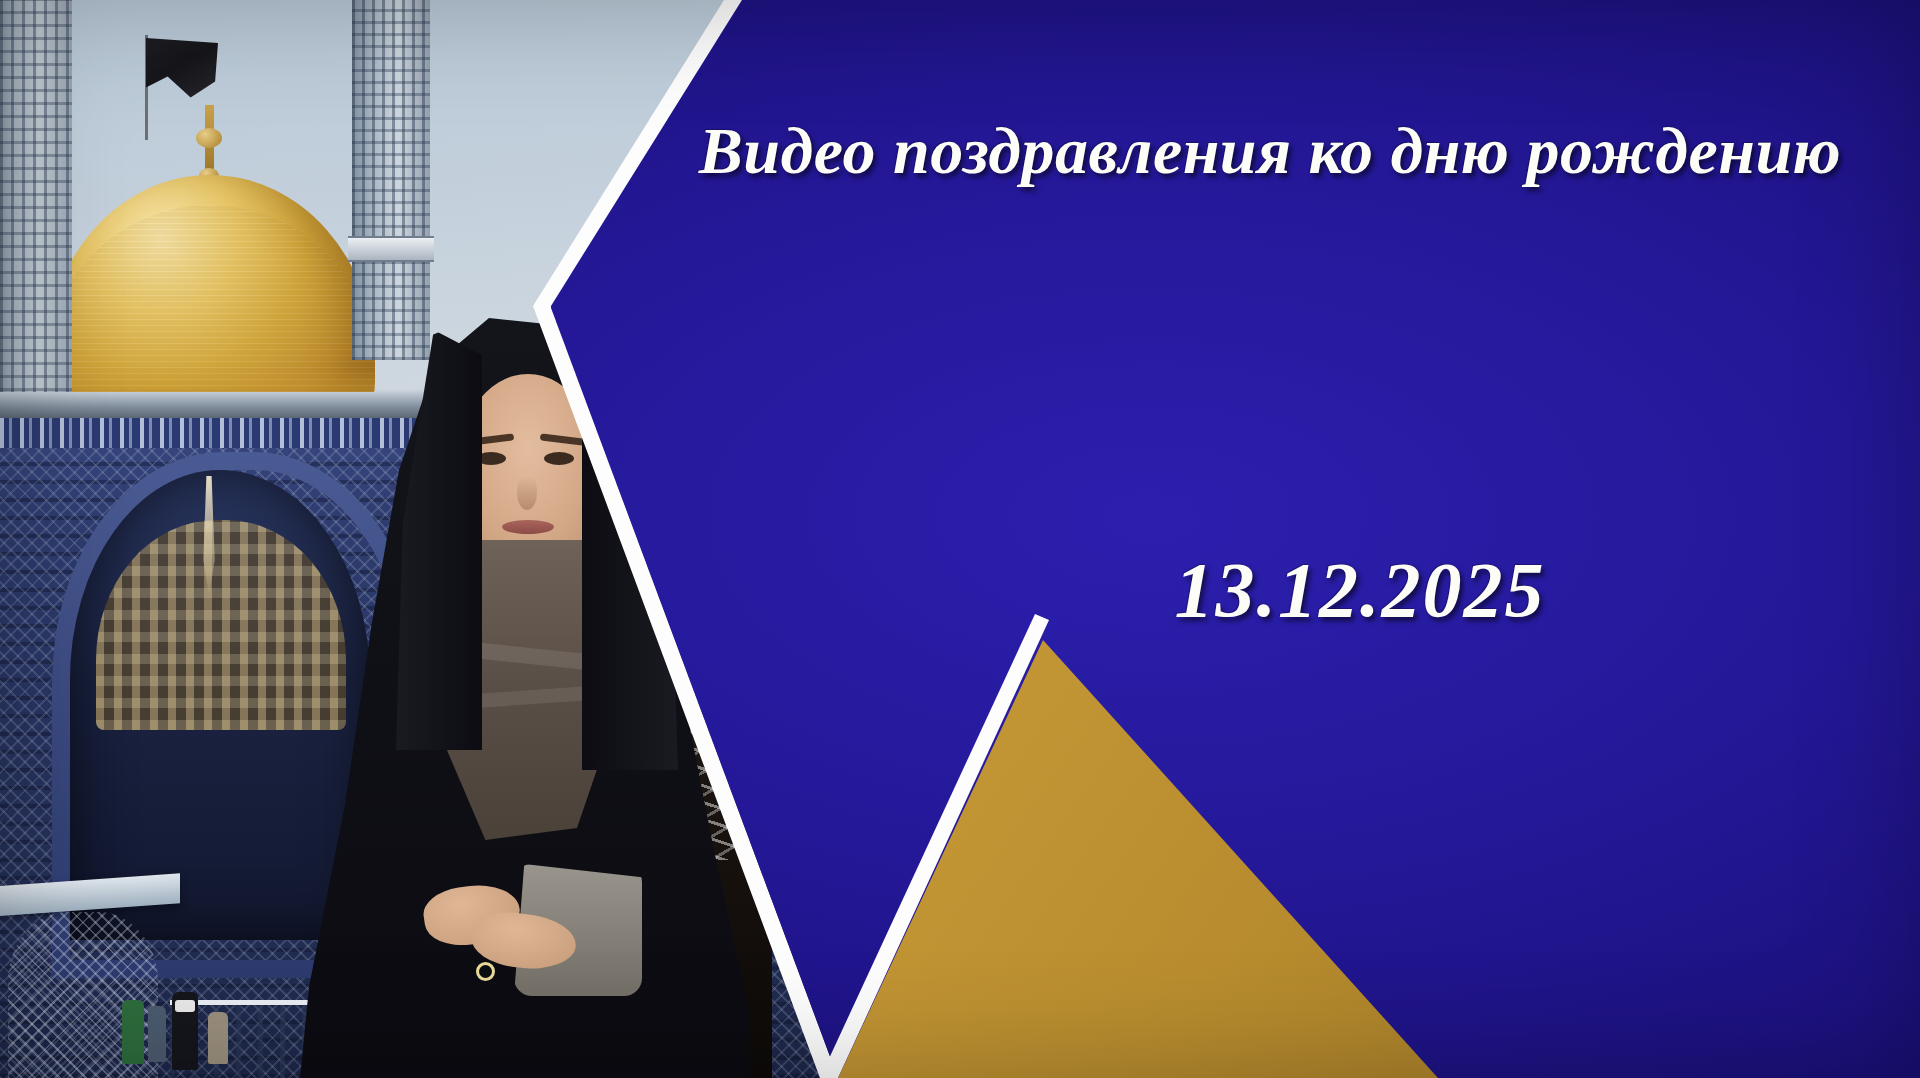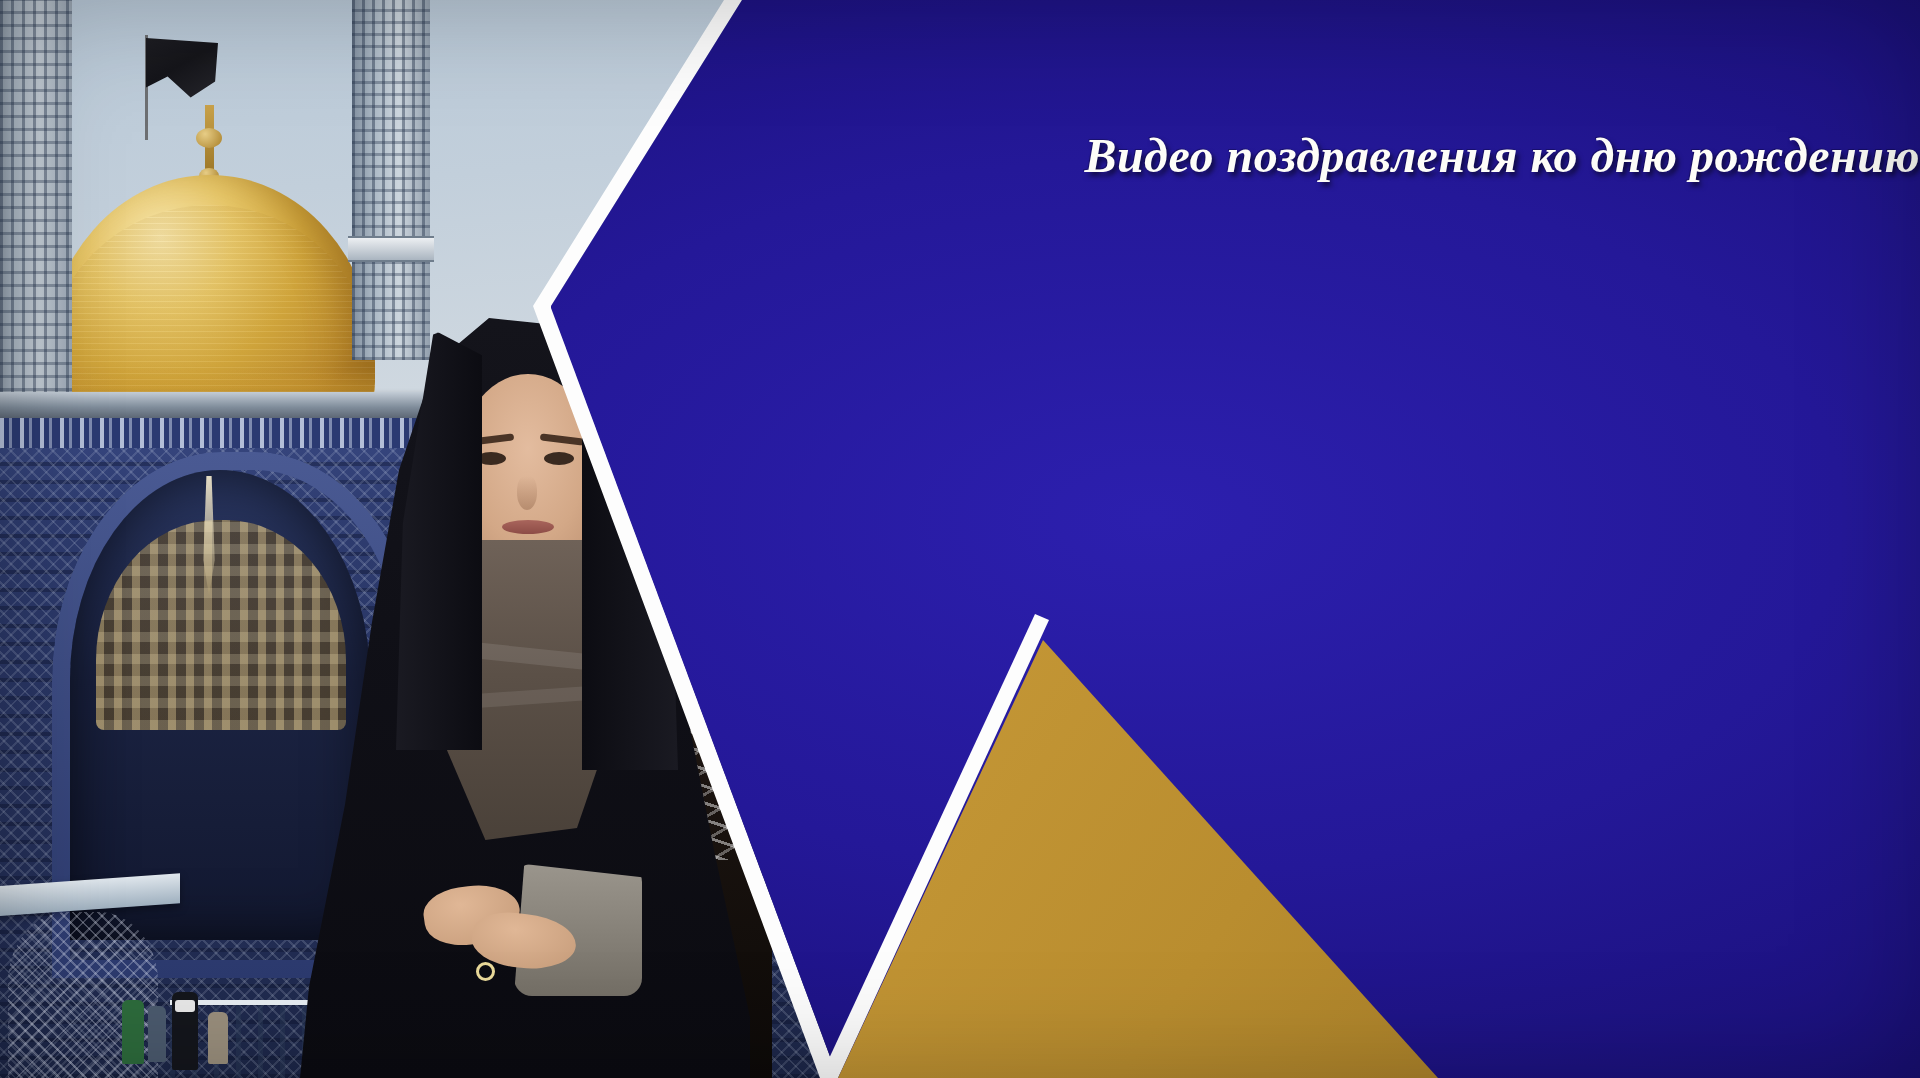--- a/index.html
+++ b/index.html
@@ -427,25 +427,24 @@
     font-style: italic;
     font-weight: 700;
     text-align:center;
     white-space:nowrap;
     text-shadow:
        3px 4px 5px rgba(0,0,0,.55),
       -1px -1px 0 rgba(0,0,0,.25);
     letter-spacing: .5px;
   }
   #title-line1 {
-    left: 620px; top: 130px;
+    left: 620px; top: 115px;
     width: 1300px;
-    font-size: 48px;
+    font-size: 66px;
     line-height: 1.08;
-    text-align: right;
   }
   #title-line2 {
     left: 620px; top: 198px;
     width: 1300px;
     font-size: 62px;
     line-height: 1.08;
   }
   #presenter-name {
     left: 800px; top: 440px;
     width: 1120px;
@@ -539,15 +538,16 @@
   <div class="white-edge"></div>
   <div class="blue-shape"></div>
 
   <div class="gold-tri-white"></div>
   <div class="gold-tri"></div>
 
   <div class="txt" id="title-line1">Видео поздравления ко дню рождению</div>
 
 
 
+  <div class="txt" id="presenter-date">13.12.2025</div>
 
   <div class="vignette"></div>
 </div>
 
 </body></html>

